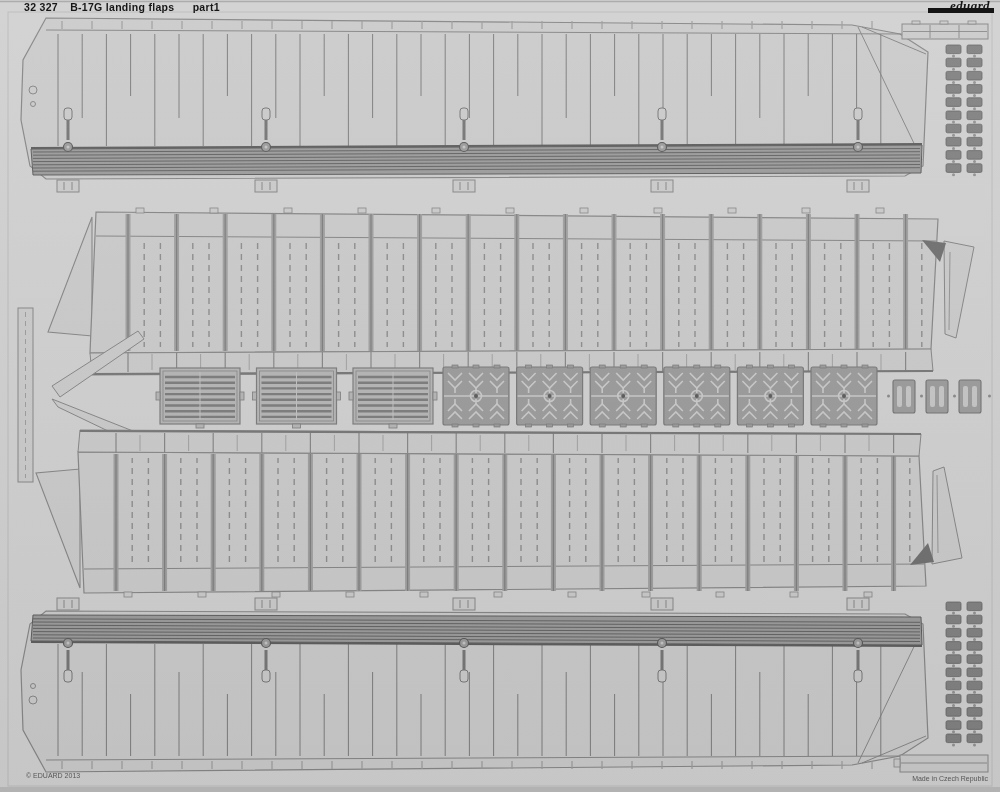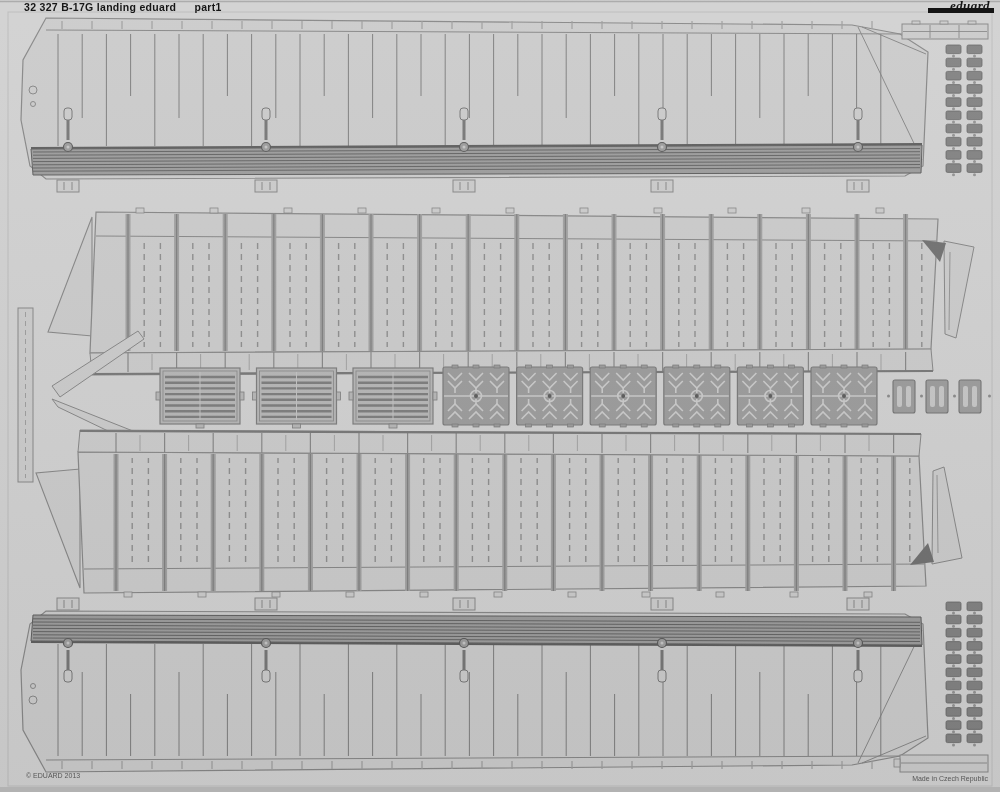--- a/index.html
+++ b/index.html
@@ -9,40 +9,40 @@
   }
   .stage::after{
     content:'';position:absolute;inset:0;pointer-events:none;
     background:linear-gradient(180deg,rgba(255,255,255,.05),rgba(0,0,0,.05));
   }
   #fret{position:absolute;left:0;top:0;}
   .hdr{
     position:absolute;left:24px;top:1px;font-size:10.5px;font-weight:bold;
     letter-spacing:.3px;white-space:nowrap;z-index:3;
   }
-  .hdr .gap1{}
+  .hdr .gap1{margin-right:9px;}
   .hdr .gap2{margin-right:15px;}
   .brand{position:absolute;right:6px;top:-2px;z-index:3;width:72px;height:18px;}
   .brand .name{
     position:absolute;right:4px;top:0;font-family:"Liberation Serif",serif;
     font-style:italic;font-weight:bold;font-size:13px;letter-spacing:.4px;
   }
   .brand .bar{position:absolute;right:0;top:10px;width:66px;height:5px;}
   .foot-left{position:absolute;left:26px;top:772px;font-size:7px;z-index:3;}
   .foot-right{position:absolute;right:12px;top:775px;font-size:7px;z-index:3;}
   .botedge{position:absolute;left:0;bottom:0;width:100%;height:5px;z-index:2;}
 </style>
 </head>
 <body>
 
 <div class="stage" id="stage" style="background: rgb(209, 209, 209);">
 
   <div class="hdr" style="color: rgb(22, 22, 22);">
     <span class="gap1">32 327</span>
-    <span class="gap2">B-17G landing eduard</span>
+    <span class="gap2">B-17G landing flaps</span>
     <span>part1</span>
   </div>
 
   <div class="brand">
     <span class="name" style="color: rgb(22, 22, 22);">eduard</span>
     <span class="bar" style="background: rgb(20, 20, 20);"></span>
   </div>
 
   <svg id="fret" width="1000" height="792" viewBox="0 0 1000 792">
     <g>

